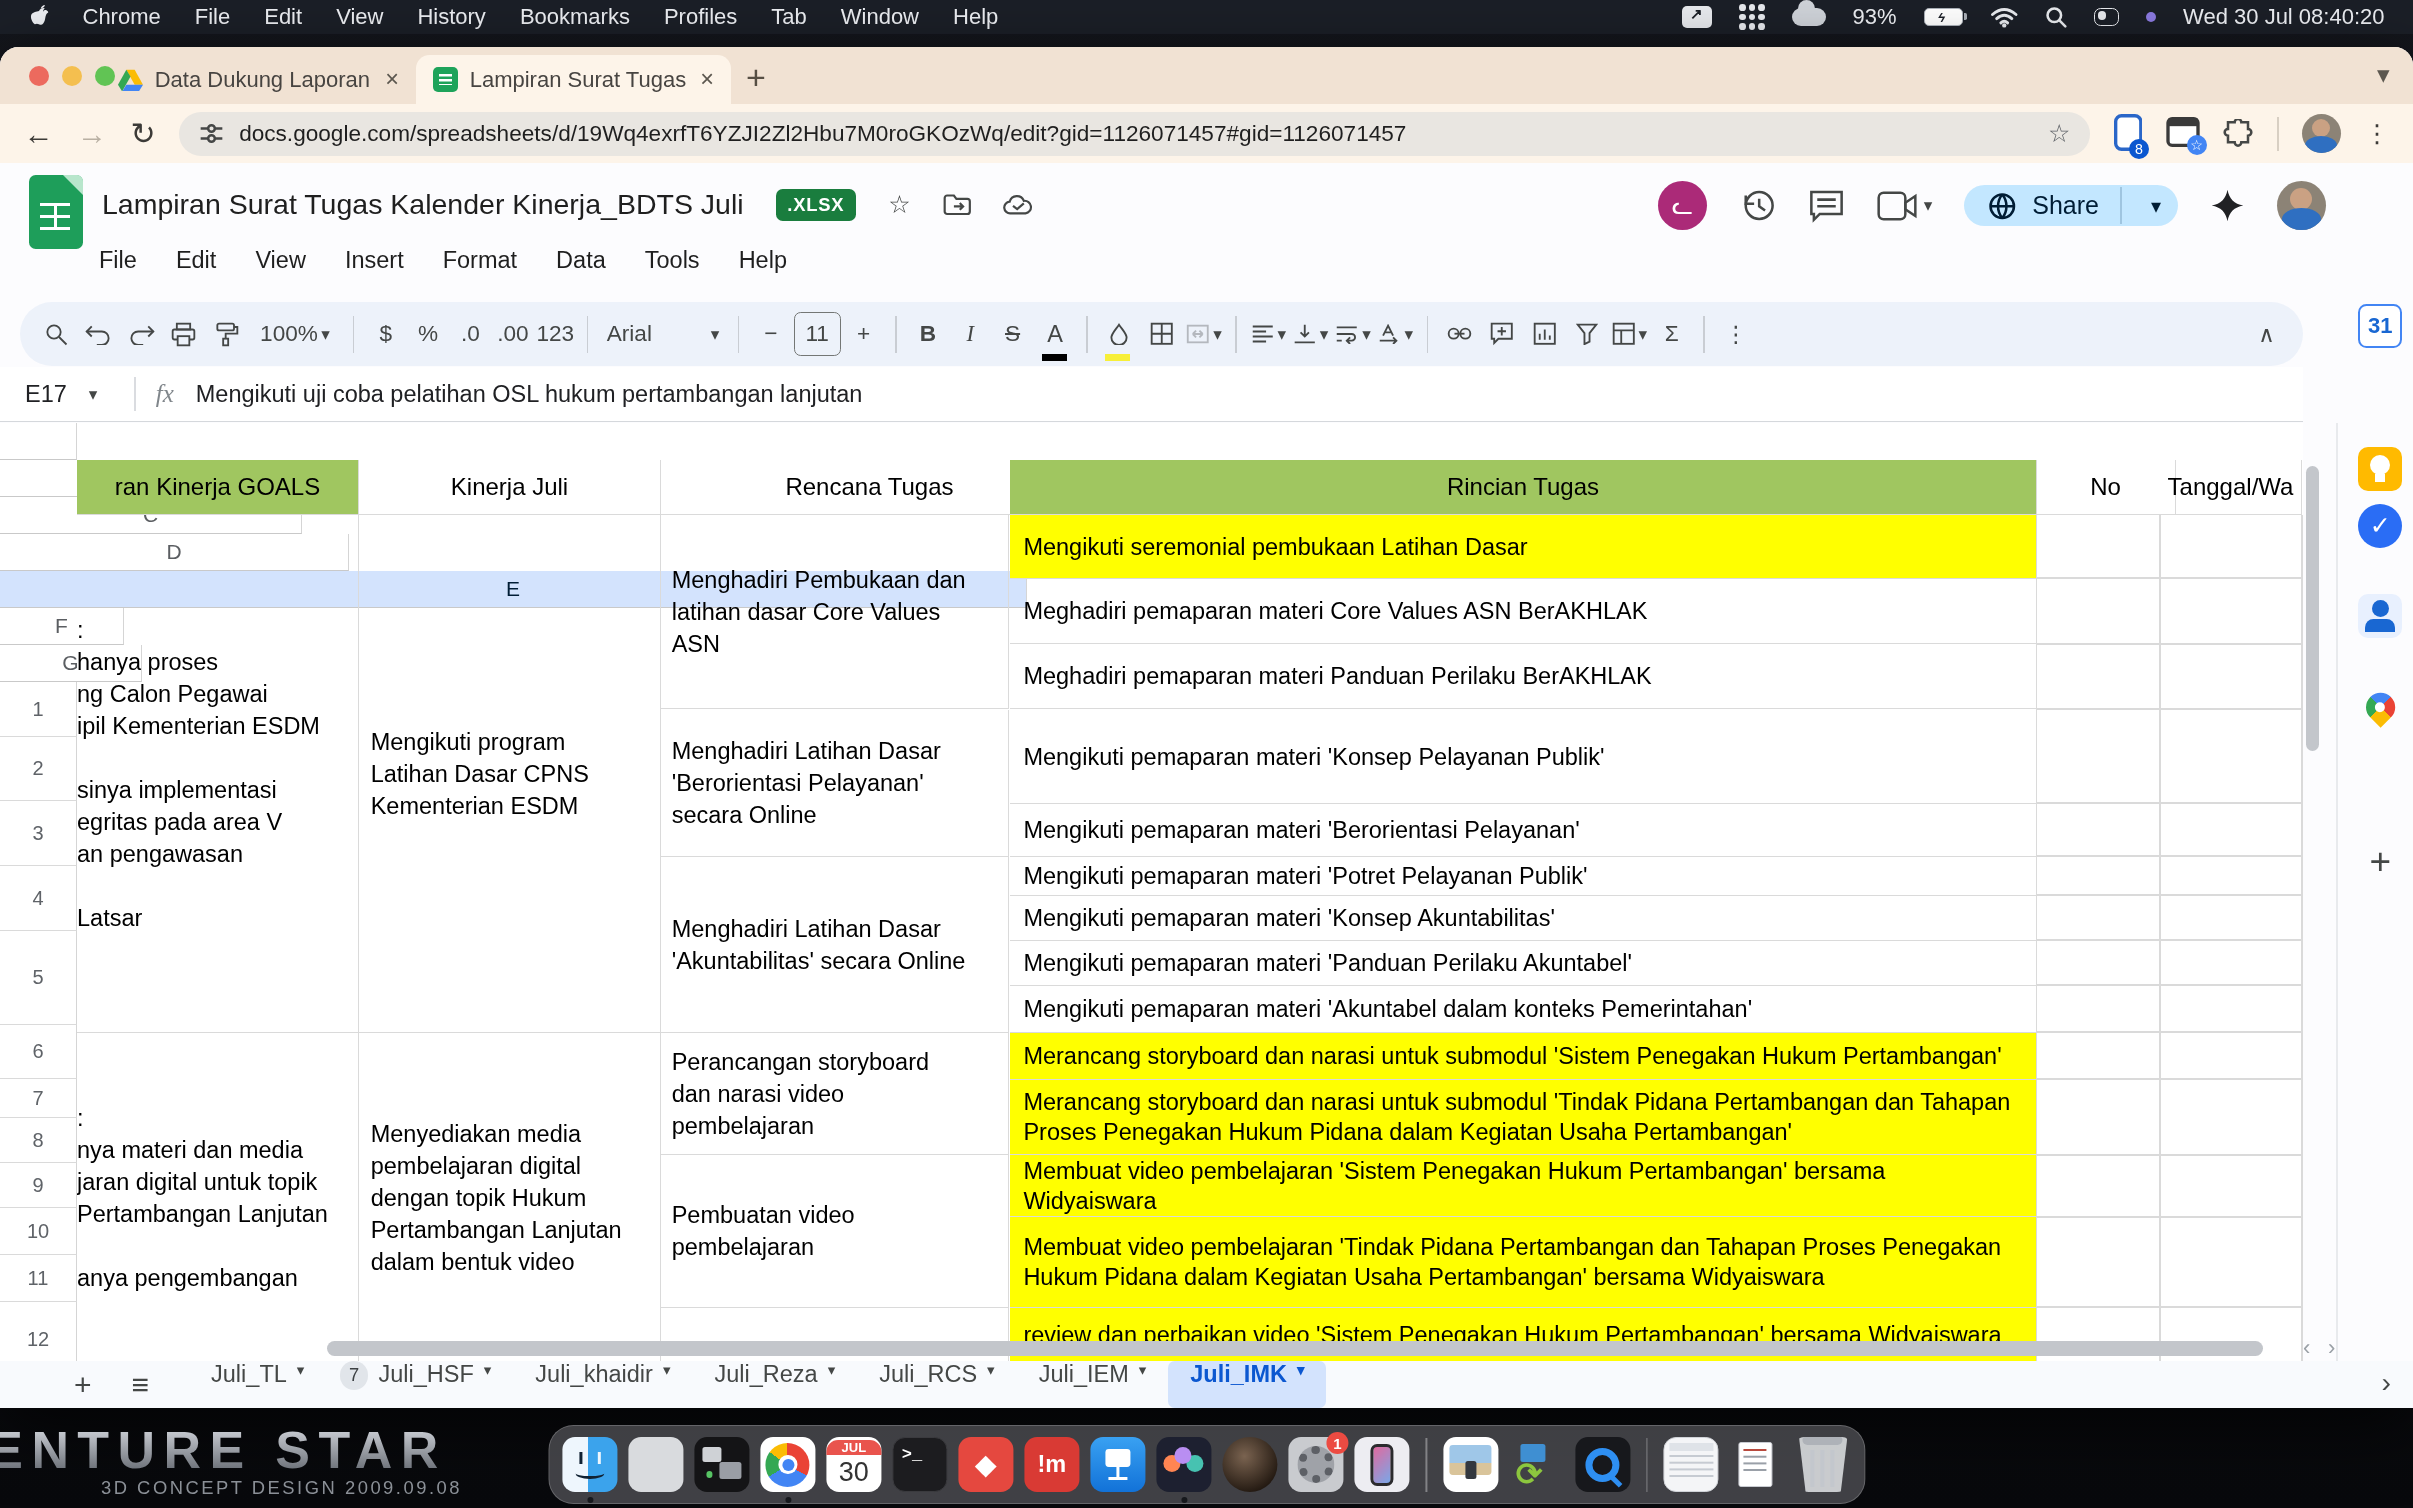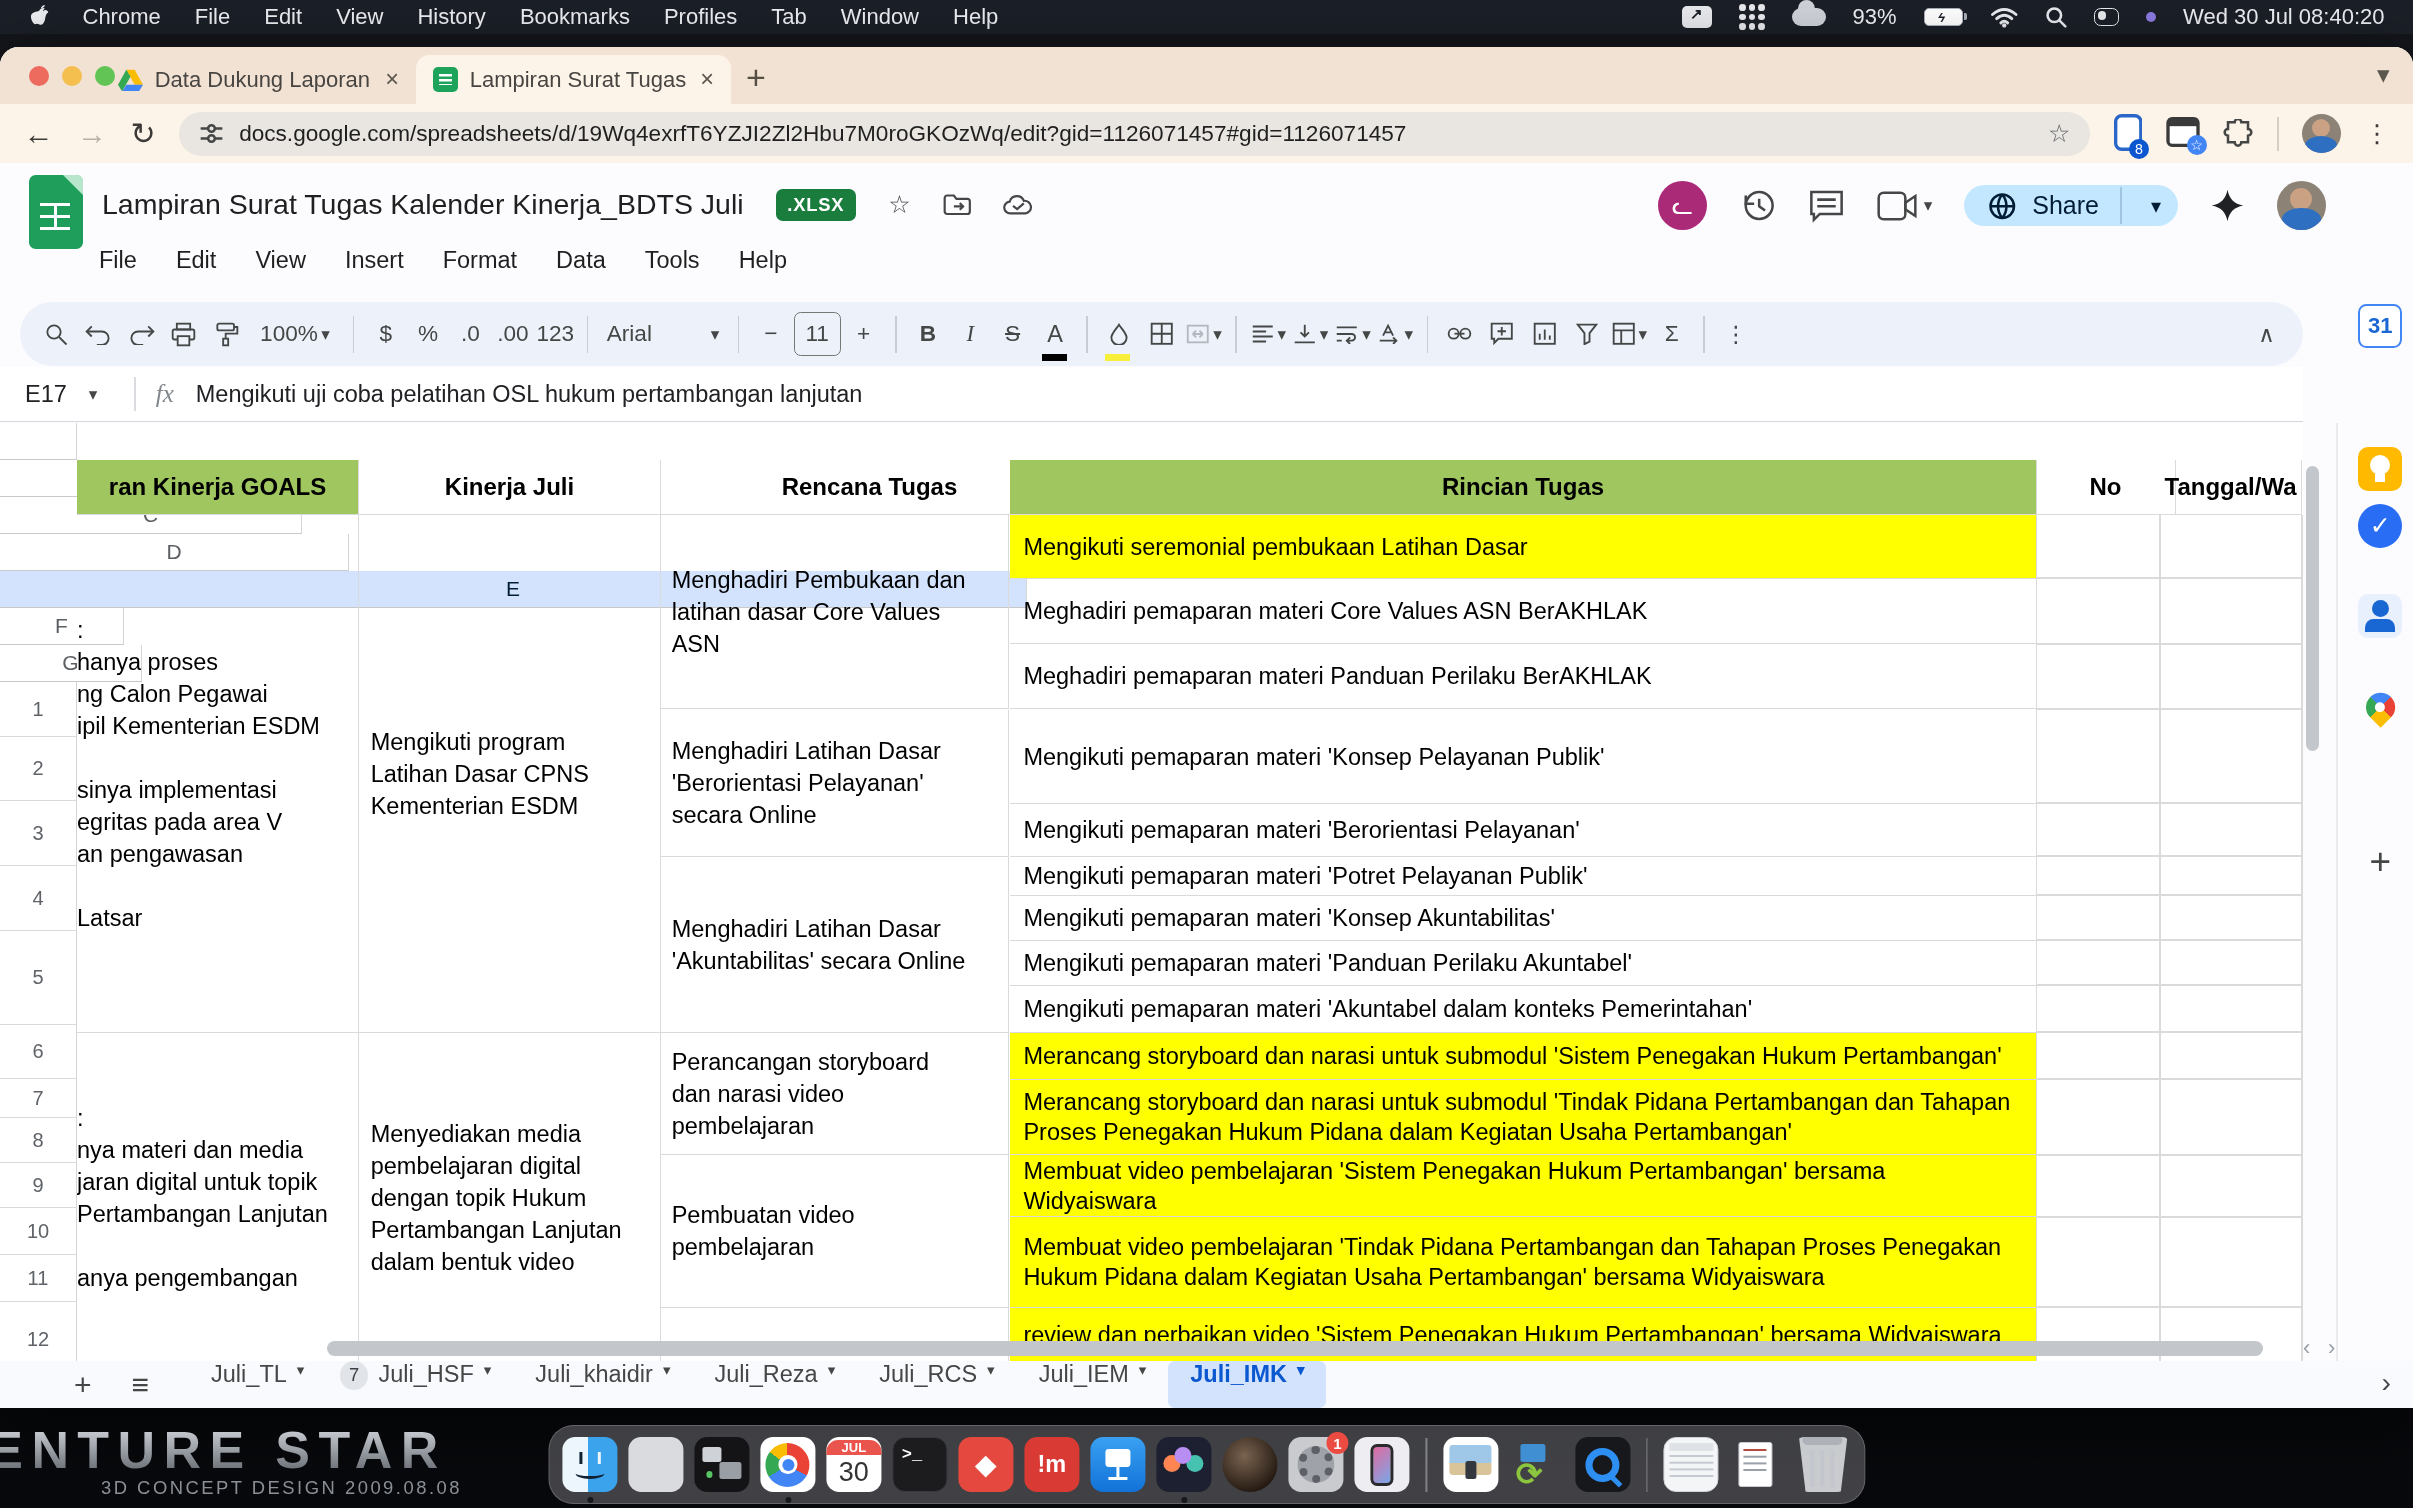--- a/index.html
+++ b/index.html
@@ -86,21 +86,21 @@
   .namebox{width:134px;padding-left:25px;display:flex;align-items:center;gap:22px}
   .fxdiv{width:1.7px;height:34px;background:#dadce0;margin-right:20px}
   .fxsym{font-family:"Liberation Serif",serif;font-style:italic;color:#80868b;margin-right:22px;font-size:25px}
 
   
   .grid{position:absolute;left:0;top:260px;width:2303px;height:939px;background:#fff;overflow:hidden}
   .cell{position:absolute;border-right:1.7px solid #dadada;border-bottom:1.7px solid #dadada;font-size:23.5px;color:#000;overflow:hidden}
   .hcell{background:#fff;color:#5b5e62;font-size:21px;display:flex;align-items:center;justify-content:center;border-right:1.7px solid #d5d5d5;border-bottom:1.7px solid #c9c9c9}
   .hcell.sel{background:#d3e3fd;color:#001d35;font-weight:500}
   .rnum{background:#fff;color:#5f6368;font-size:20px;display:flex;align-items:center;justify-content:center;border-right:1.7px solid #d5d5d5;border-bottom:1.7px solid #dadada}
-  .hdrc{display:flex;align-items:center;justify-content:center;font-weight:700;font-size:24px}
+  .hdrc{display:flex;align-items:center;justify-content:center;font-weight:400;font-size:24px}
   .green{background:#a0c660}
   .yellow{background:#ffff00}
   .pre{white-space:pre-line;line-height:32px;display:flex;align-items:center}
   .padl{padding-left:11.7px}
   .ecell{display:flex;align-items:center;padding:0 13.4px;line-height:30px}
   .vline{position:absolute;width:1.7px;background:#dadada}
   .hline{position:absolute;height:1.7px;background:#dadada}
   .vsb{position:absolute;left:2306px;top:303px;width:13.4px;height:285px;background:#c3c6cb;border-radius:6.7px}
   .hsb{position:absolute;left:327px;top:1178px;width:1936px;height:15px;background:#c3c6cb;border-radius:7.5px}
   .scar{position:absolute;top:1172px;font-size:22px;color:#9aa0a6}
@@ -625,21 +625,21 @@
         <span class="stab active">
             <span>Juli_IMK</span>
             <span class="caret">▾</span>
           </span>
         <span class="sbchev">›</span>
       </div>
     </div>
   </div>
 
   <div class="wpt">ENTURE STAR</div>
-  <div class="wps">3D CONCEPT DESIGN 2009.08.08</div>
+  <div class="wps">3D CONCEPT DESIGN 2009.09.08</div>
 
   <div class="dock">
     <div class="di run" style="background:linear-gradient(90deg,#eef6fd 0 46%,#3ba3ec 46%)">
         <i style="position:absolute;left:17px;top:15px;width:3.4px;height:11.7px;background:#123;box-shadow:18.4px 0 #eef6fd"></i>
         <i style="position:absolute;left:13.4px;top:30px;width:28.5px;height:11.7px;border-bottom:3.4px solid #123;border-radius:50%"></i>
       </div>
     <div class="di" style="background:#d9dbde;display:grid;grid-template-columns:repeat(3,10px);grid-gap:4.2px;place-content:center">
         <i style="background:#7ccf6e"></i>
         <i style="background:#f2a93b"></i>
         <i style="background:#e4564f"></i>

